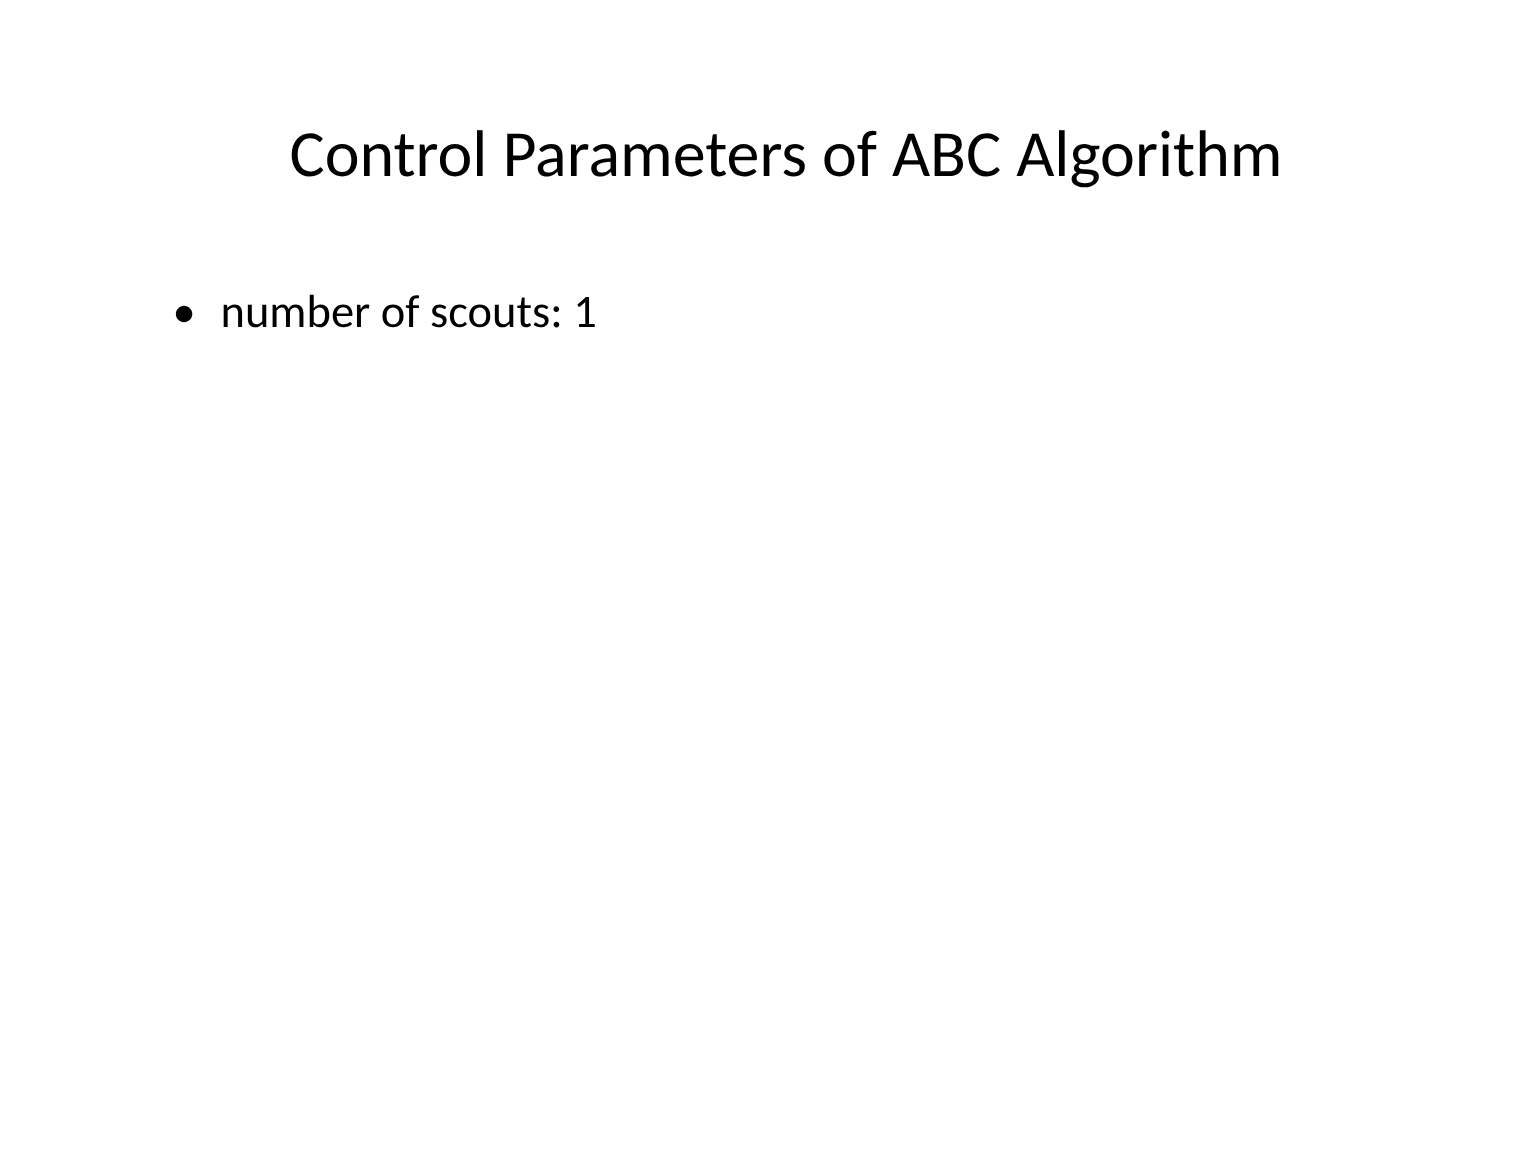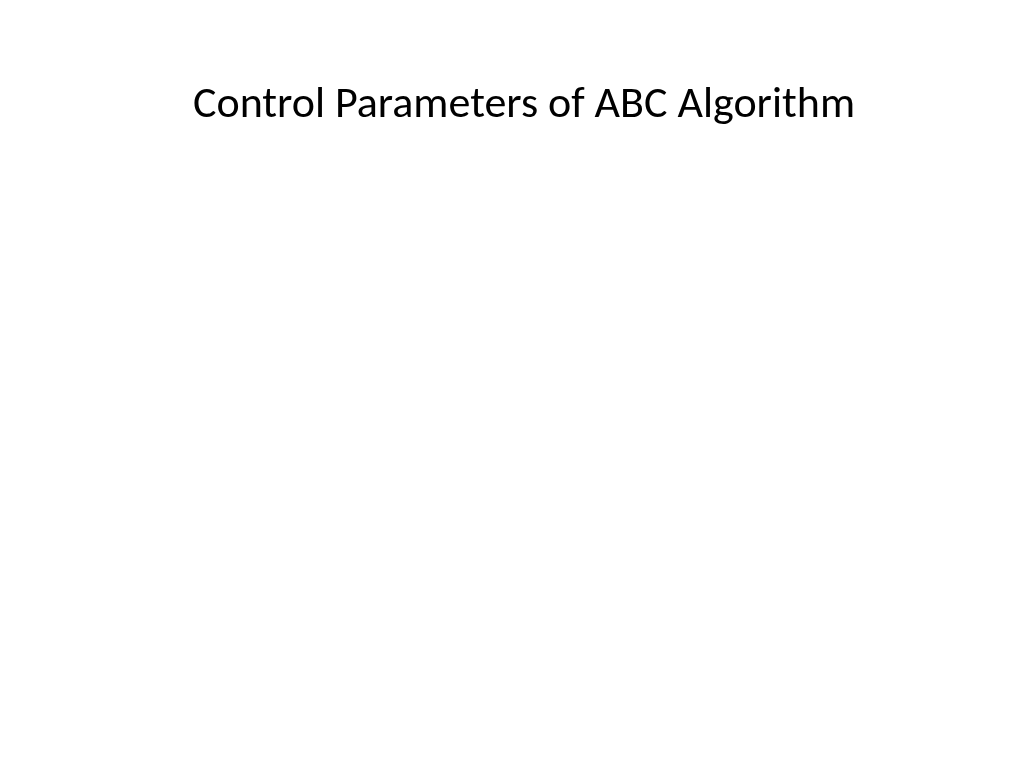--- a/index.html
+++ b/index.html
@@ -45,14 +45,15 @@
       top: 0;
       font-size: 31px;
     }
   </style>
 </head>
 <body>
 
 <div class="slide">
   <h1 class="title">Control Parameters of ABC Algorithm</h1>
   <ul class="bullet-list">
+    <li class="bullet-item">number of scouts: 1</li>
   </ul>
 </div>
 
 </body></html>

